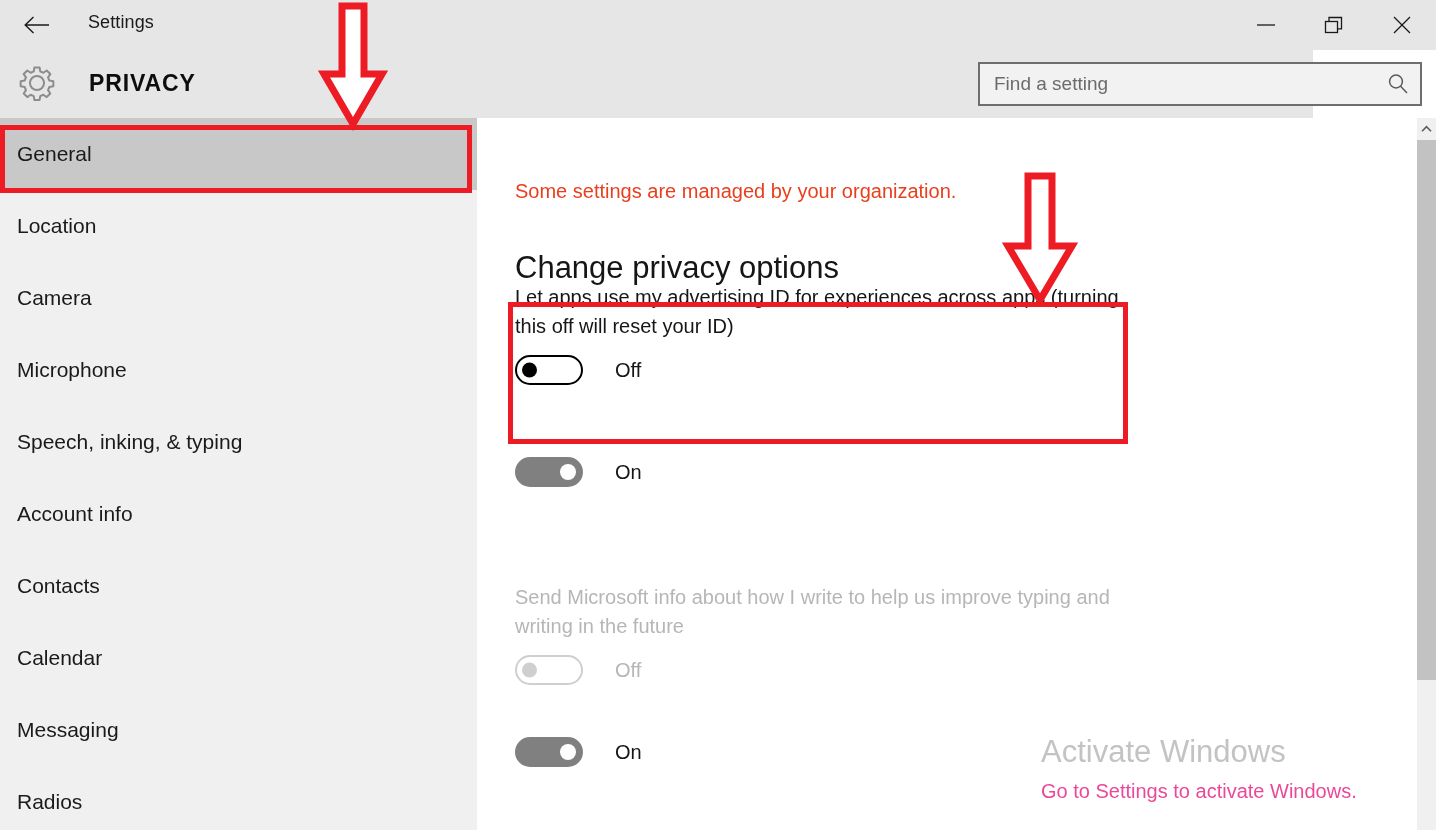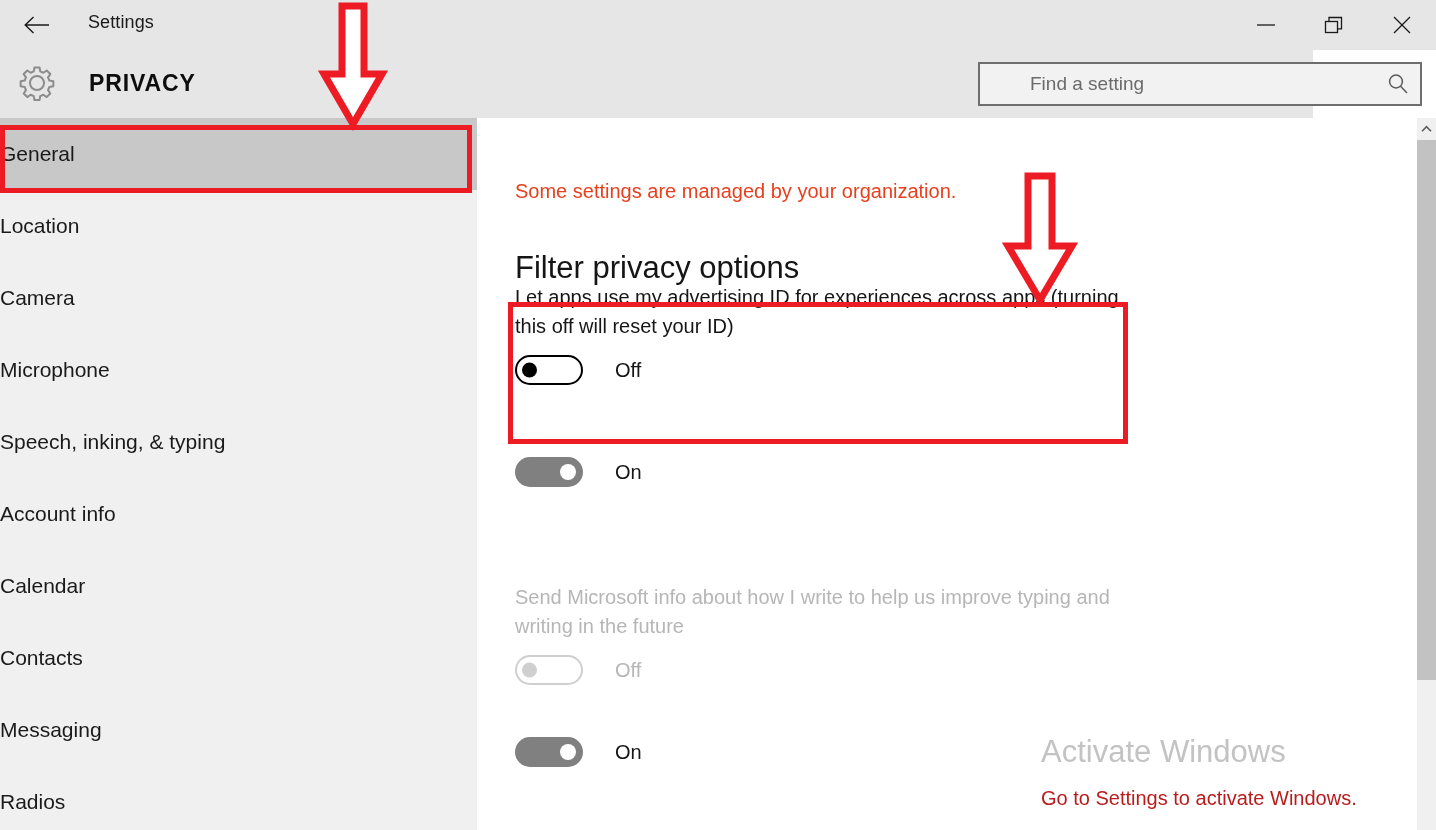--- a/index.html
+++ b/index.html
@@ -76,21 +76,20 @@
   }
 
   
   .search-box {
     position: absolute;
     left: 978px; top: 62px;
     width: 444px; height: 44px;
     background: #f2f2f2;
     border: 2px solid #6e6e6e;
     display: flex;
-    padding-left: 36px;
   }
   .search-input {
     flex: 1;
     height: 100%;
     border: none;
     outline: none;
     background: transparent;
     padding: 0 12px 0 14px;
     font-family: "Liberation Sans", sans-serif;
     font-size: 19px;
@@ -109,20 +108,21 @@
     left: 0; top: 118px;
     width: 477px; height: 712px;
     background: #f0f0f0;
     overflow: hidden;
   }
   .nav-item {
     position: relative;
     height: 72px;
     display: flex;
     align-items: center;
+    padding-left: 17px;
     font-size: 21px;
     color: #1a1a1a;
     cursor: pointer;
   }
   .nav-item.selected { background: #c8c8c8; }
 
   
   .content {
     position: absolute;
     left: 477px; top: 118px;
@@ -210,22 +210,22 @@
     pointer-events: none;
   }
   .watermark .wm-title {
     font-size: 31px;
     font-weight: 300;
     color: #c3c3c3;
     line-height: 38px;
   }
   .watermark .wm-sub {
     font-size: 20px;
-    color: #b91c1c;
-    margin-top: 16px;
+    color: #ec4899;
+    margin-top: 9px;
   }
 
   
   .scrollbar {
     position: absolute;
     right: 0; top: 118px;
     width: 19px; height: 712px;
     background: #f0f0f0;
   }
   .scroll-arrow {
@@ -319,36 +319,36 @@
       <div class="nav-item">
         <span>Microphone</span>
       </div>
       <div class="nav-item">
         <span>Speech, inking, &amp; typing</span>
       </div>
       <div class="nav-item">
         <span>Account info</span>
       </div>
       <div class="nav-item">
+        <span>Contacts</span>
+      </div>
+      <div class="nav-item">
         <span>Calendar</span>
-      </div>
-      <div class="nav-item">
-        <span>Contacts</span>
       </div>
       <div class="nav-item">
         <span>Messaging</span>
       </div>
       <div class="nav-item">
         <span>Radios</span>
       </div>
     </div>
 
   <div class="content">
     <div class="org-notice">Some settings are managed by your organization.</div>
-    <div class="section-heading">Filter privacy options</div>
+    <div class="section-heading">Change privacy options</div>
 
     <div id="settings-list">
         <div class="setting" style="top: 165px;">
           <div class="setting-label">Let apps use my advertising ID for experiences across apps (turning this off will reset your ID)</div>
           <div class="toggle-row">
             <div class="toggle off">
               <div class="knob"></div>
             </div>
             <span class="toggle-state">Off</span>
           </div>

